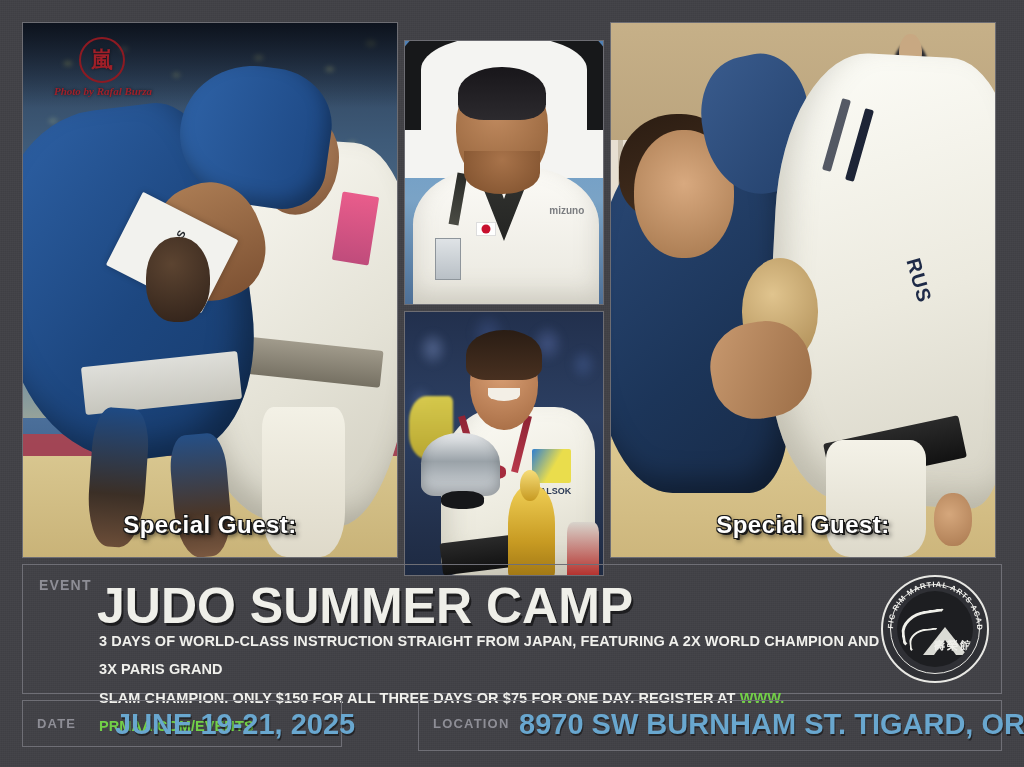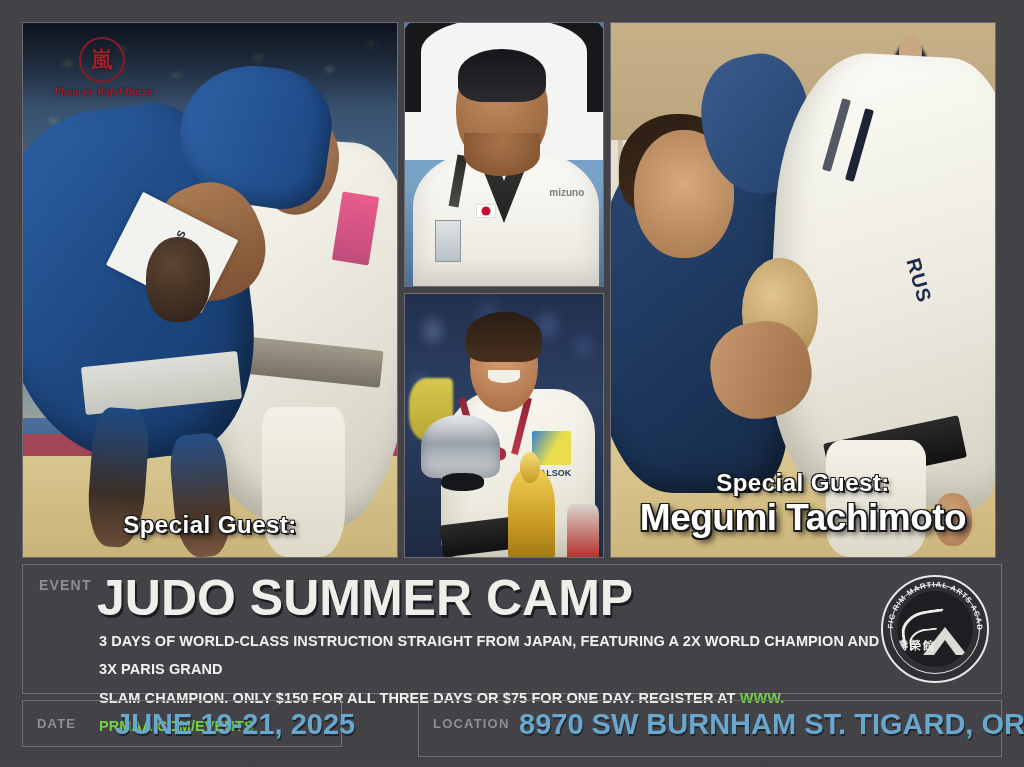--- a/index.html
+++ b/index.html
@@ -24,21 +24,21 @@
   #collage{
     position:absolute; left:22px; top:22px; width:980px; height:536px;
     display:flex; gap:6px;
   }
   .photo{
     position:relative; overflow:hidden;
     border:1px solid #6d6d73;
     background:#1d2330;
   }
   #photo-left{ width:376px; height:536px; }
-  #photo-center-col{ width:200px; height:536px; display:flex; flex-direction:column; gap:6px; }
+  #photo-center-col{ width:200px; height:536px; display:flex; flex-direction:column; gap:6px;margin-top:18px; }
   #photo-center-top{ width:200px; height:265px; }
   #photo-center-bottom{ width:200px; height:265px; }
   #photo-right{ width:386px; height:536px; }
 
   .scene{ position:absolute; inset:0; }
 
   
   .l-bg{
     position:absolute; inset:0;
     background:
@@ -529,21 +529,21 @@
   #event-block{
     position:absolute; left:22px; top:564px; width:980px; height:130px;
     border:1px solid #6f6f76;
   }
   #event-label{
     position:absolute; left:16px; top:12px;
     font:700 14px "Liberation Sans",sans-serif;
     color:#8e8e96; letter-spacing:1.2px;
   }
   #event-title{
-    position:absolute; left:74px; top:4px;
+    position:absolute; left:74px; top:12px;
     font:700 50px "Liberation Sans",sans-serif;
     color:#efefe9; letter-spacing:0px;
     text-shadow:2px 3px 0 rgba(0,0,0,.55);
     white-space:nowrap;
   }
   #event-desc{
     position:absolute; left:76px; top:62px; width:790px;
     font:700 14.5px "Liberation Sans",sans-serif;
     color:#f0f0ec; letter-spacing:.1px; line-height:1.95;
   }
@@ -590,32 +590,32 @@
     border-bottom:15px solid #1d1e21;
   }
   .logo-arc-text{
     position:absolute; inset:0;
   }
   .logo-arc-text text{
     font:700 7.6px "Liberation Sans",sans-serif;
     fill:#f2f2ee; letter-spacing:.9px;
   }
   .logo-kanji{
-    position:absolute; left:0; right:0; bottom:14px; text-align:left;
+    position:absolute; left:0; right:0; bottom:14px; text-align:right;
     font:700 11px "DejaVu Sans",sans-serif; color:#f0f0ec;
     letter-spacing:2px;
   }
 
   
   #date-block{
     position:absolute; left:22px; top:700px; width:320px; height:47px;
     border:1px solid #6f6f76;
   }
   #location-block{
-    position:absolute; left:418px; top:700px; width:584px; height:57px;
+    position:absolute; left:418px; top:700px; width:584px; height:51px;
     border:1px solid #6f6f76;
   }
   .f-label{
     position:absolute; left:14px; top:15px;
     font:700 13px "Liberation Sans",sans-serif;
     color:#8e8e96; letter-spacing:1.2px;
   }
   .f-value{
     position:absolute; top:7px;
     font:700 29px "Liberation Sans",sans-serif;
@@ -749,21 +749,20 @@
         <div class="r-rus">RUS</div>
         <div class="r-bun"></div>
         <div class="r-blue-arm"></div>
         <div class="r-white-belt"></div>
         <div class="r-white-leg"></div>
         <div class="r-foot"></div>
       </div>
 
       <div class="caption">
         <div class="cap-special">Special Guest:</div>
-        <div class="cap-name">Megumi Tachimoto</div>
       </div>
     </div>
 
   </div>
 
   <div id="event-block">
     <div id="event-label">EVENT</div>
     <div id="event-title">JUDO SUMMER CAMP</div>
     <div id="event-desc">
       <span>3 DAYS OF WORLD-CLASS INSTRUCTION STRAIGHT FROM JAPAN, FEATURING A 2X WORLD CHAMPION AND 3X PARIS GRAND</span><br>

